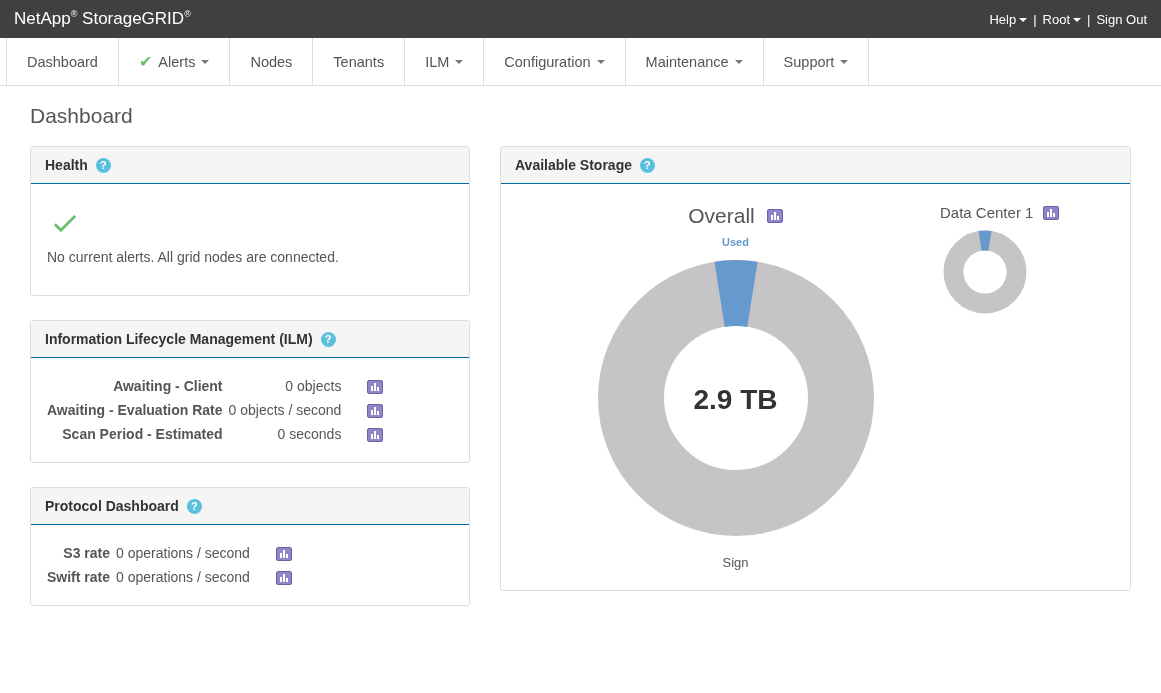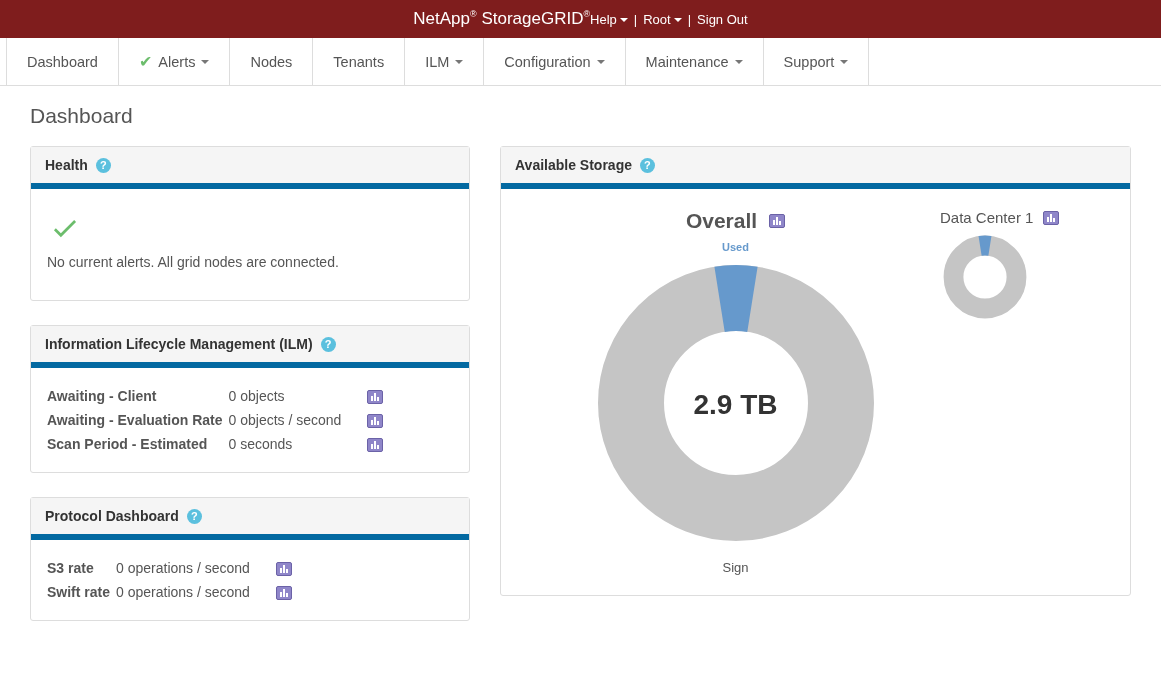--- a/index.html
+++ b/index.html
@@ -5,27 +5,27 @@
   * { box-sizing: border-box; }
   body {
     margin: 0;
     font-family: "Helvetica Neue", Helvetica, Arial, sans-serif;
     font-size: 14px;
     color: #333;
     background: #fff;
     width: 1161px;
   }
   .topbar {
-    background: #7f1d1d;
+    background: #404040;
     color: #fff;
     height: 38px;
     display: flex;
     align-items: center;
     padding: 0 14px;
-    justify-content: center;
+    justify-content: space-between;
   }
   .brand { font-size: 17px; }
   .brand sup { font-size: 9px; vertical-align: super; }
   .top-right { font-size: 13px; display: flex; align-items: center; gap: 6px; }
   .top-right a { color: #fff; text-decoration: none; cursor: pointer; }
   .caret-w {
     display: inline-block;
     width: 0; height: 0;
     border-left: 4px solid transparent;
     border-right: 4px solid transparent;
@@ -63,21 +63,21 @@
   .page-title { font-size: 21px; color: #555; margin-bottom: 18px; }
   .cols { display: flex; gap: 30px; }
   .left { width: 440px; display: flex; flex-direction: column; gap: 24px; }
   .right { flex: 1; }
   .panel {
     border: 1px solid #ddd;
     border-radius: 3px;
   }
   .panel-heading {
     background: #f5f5f5;
-    border-bottom: 6px solid #0369a1;
+    border-bottom: 1px solid #0369a1;
     padding: 10px 14px;
     font-weight: bold;
     color: #333;
     display: flex;
     align-items: center;
     gap: 8px;
   }
   .help-icon {
     display: inline-flex;
     align-items: center; justify-content: center;
@@ -87,41 +87,41 @@
     color: #fff;
     font-size: 11px;
     font-weight: bold;
     cursor: pointer;
   }
   .panel-body { padding: 16px; color: #555; }
   .health-body { text-align: left; padding: 24px 16px 30px; }
   .big-check { color: #6cbd6c; }
   .big-check svg { width: 36px; height: 32px; }
   .kv-table { border-collapse: collapse; }
-  .kv-table td { padding: 4px 6px 4px 0; white-space: nowrap; }
+  .kv-table td { padding: 4px 6px 4px 0; white-space: nowrap; text-align: right; }
   .kv-label { font-weight: bold; color: #555; }
   .chart-icon {
     display: inline-flex;
     width: 16px; height: 14px;
     background: #8f86c9;
     border: 1px solid #6b62a7;
     border-radius: 2px;
     align-items: flex-end;
     justify-content: center;
     gap: 1px;
     padding: 2px;
     cursor: pointer;
   }
   .chart-icon span { width: 2px; background: #fff; }
   .chart-icon span:nth-child(1){height:5px;}
   .chart-icon span:nth-child(2){height:8px;}
   .chart-icon span:nth-child(3){height:4px;}
   .storage-body { padding: 20px 10px 20px 30px; display: flex; }
   .overall-col { flex: 1; text-align: center; }
-  .overall-title { font-size: 21px; color: #555; display: inline-flex; align-items: center; gap: 12px; margin-bottom: 8px; font-weight: bold;}
+  .overall-title { font-size: 21px; color: #555; display: inline-flex; align-items: center; gap: 12px; margin-bottom: 8px;}
   .donut-wrap { position: relative; display: inline-block; }
   .donut-center {
     position: absolute; top: 50%; left: 50%;
     transform: translate(-50%, -50%);
     font-size: 28px; font-weight: bold; color: #333;
   }
   .used-label { color: #6699cc; font-weight: bold; font-size: 11px; }
   .free-label { color: #555; font-size: 13px; margin-top: 4px; }
   .dc-col { width: 180px; display: flex; flex-direction: column; gap: 24px; align-items: center; }
   .dc-item { text-align: left; }

